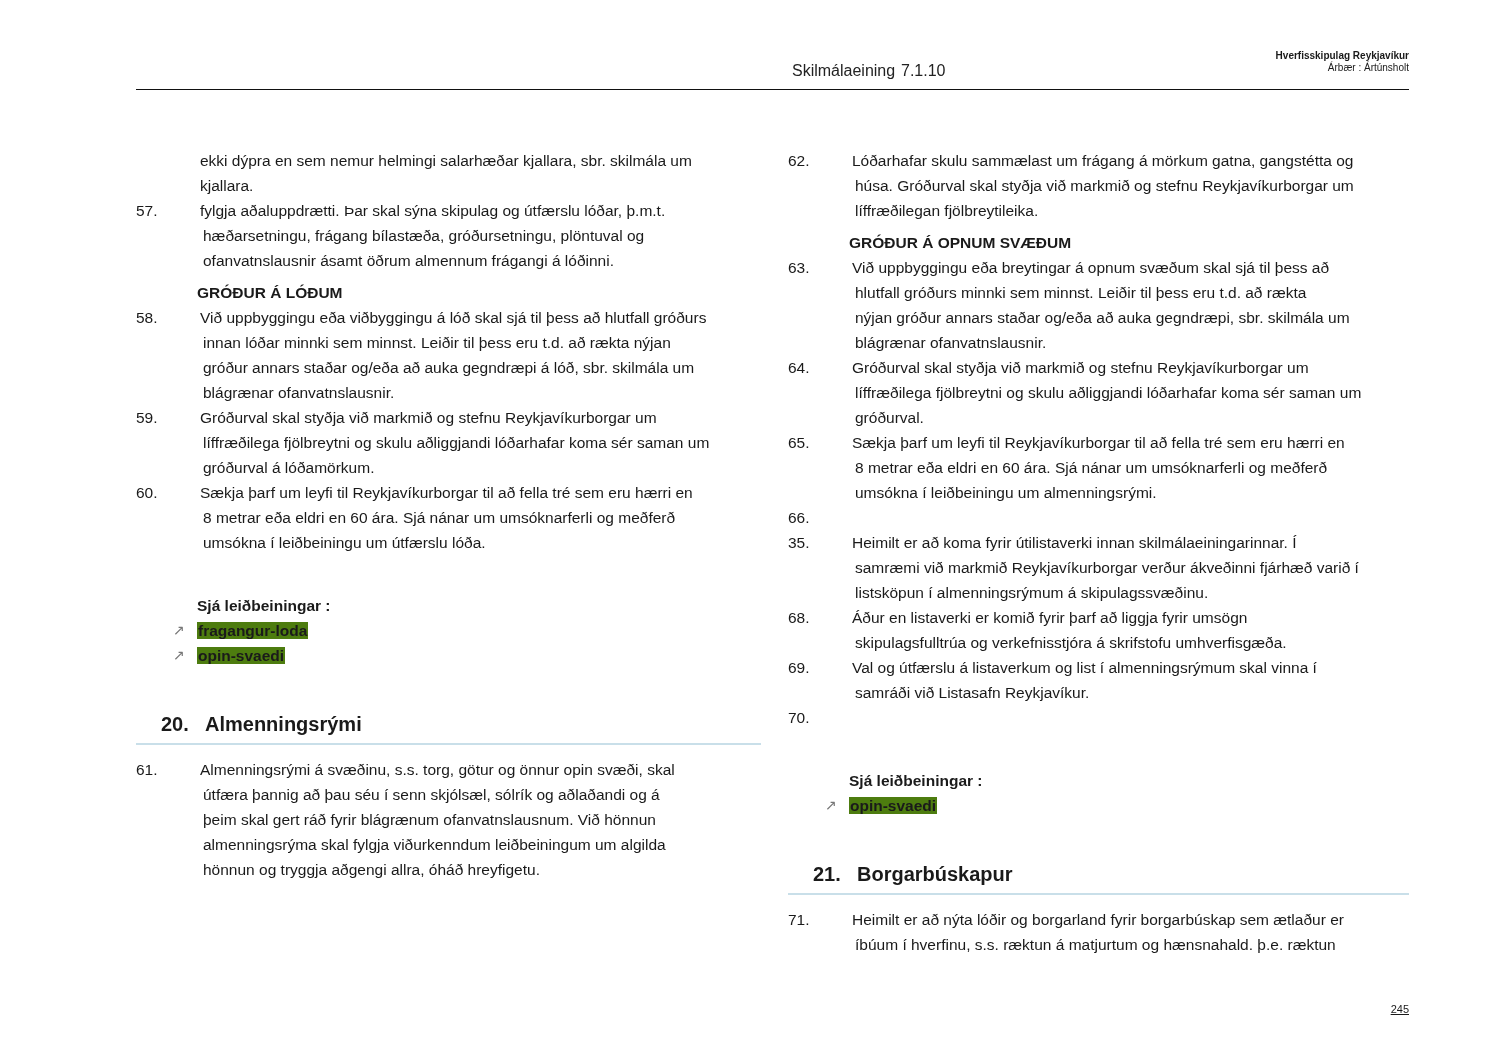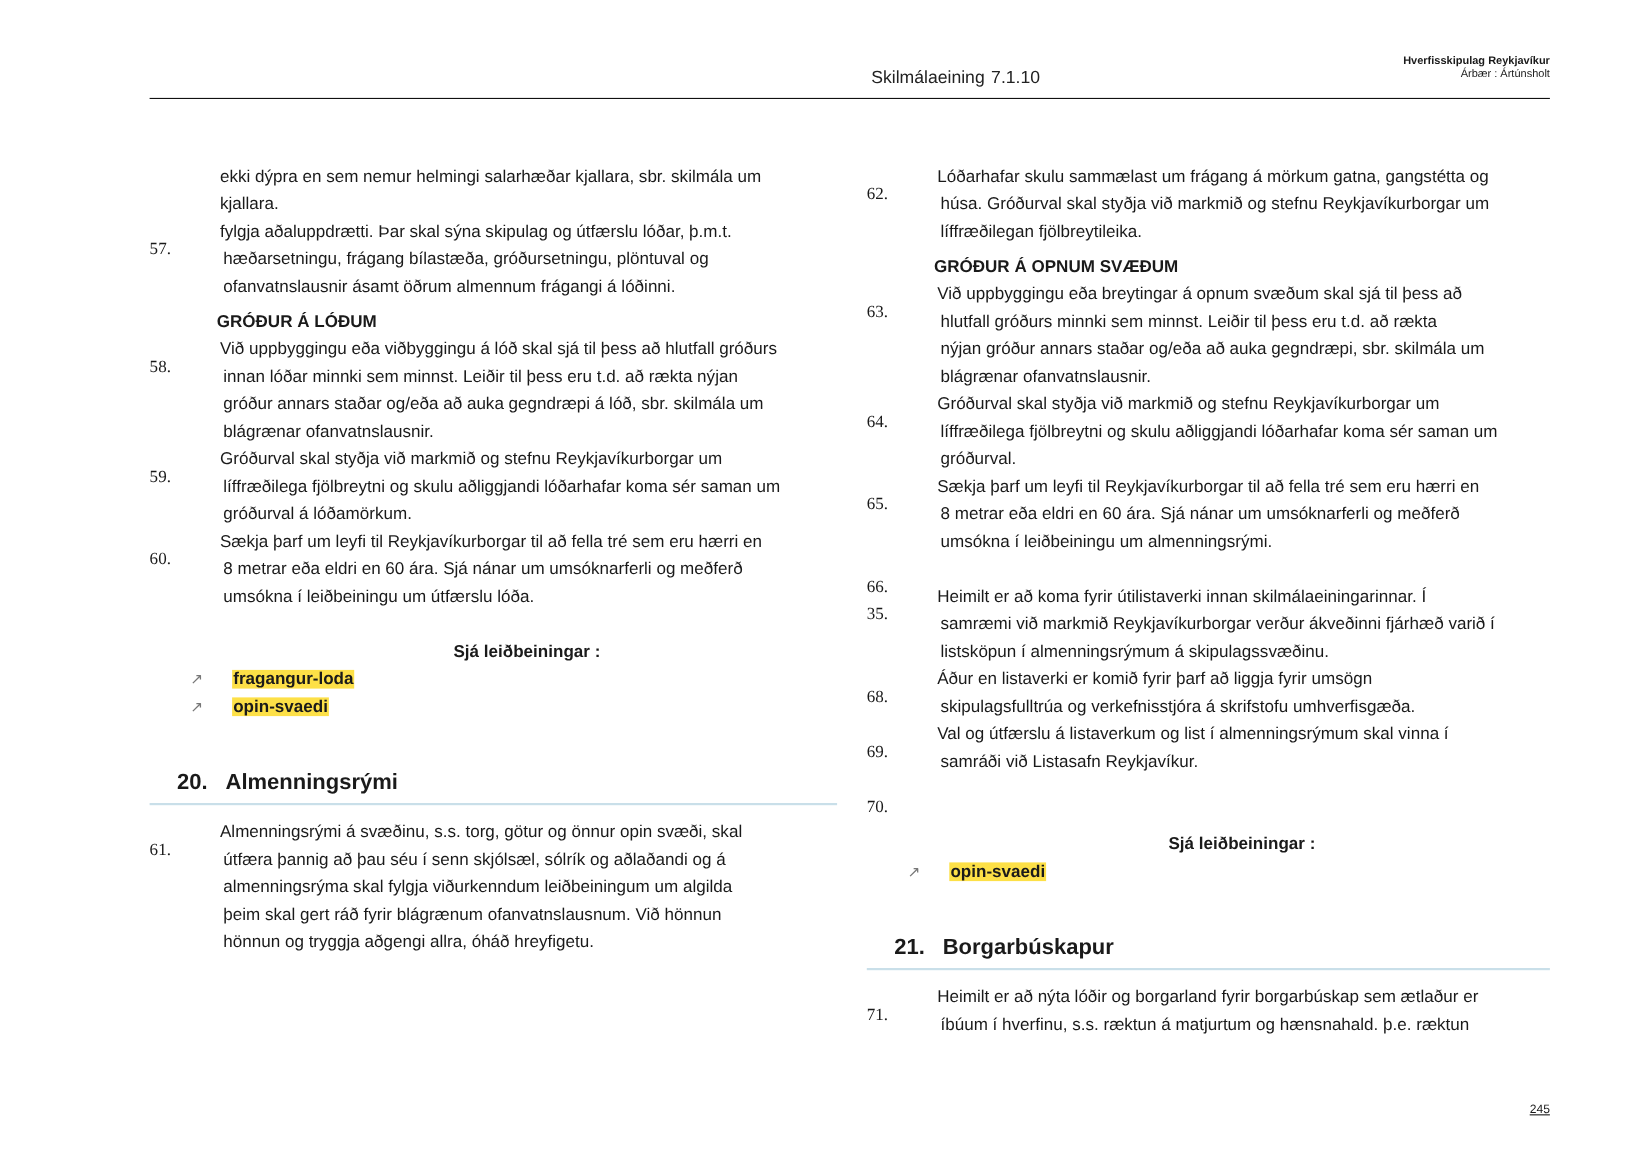--- a/index.html
+++ b/index.html
@@ -6,30 +6,30 @@
   body { width: 1500px; height: 1061px; position: relative; overflow: hidden;
          font-family: "Liberation Sans", sans-serif; color: #1a1a1a; }
   .hdr-mid { position: absolute; top: 62px; font-size: 16px; color: #222; }
   .hdr-right { position: absolute; right: 91px; top: 50px; text-align: right; font-size: 10px; line-height: 12px; }
   .hdr-right .t { font-weight: bold; padding-left: 40px; }
   .hdr-rule { position: absolute; left: 136px; width: 1273px; top: 89px; height: 1px; background: #111; }
   .col { position: absolute; top: 148px; width: 625px; font-size: 15.5px; line-height: 25px; }
   .col.left { left: 136px; }
   .col.right { left: 788px; width: 621px; }
   .item { position: relative; padding-left: 64px; }
-  .item .num { position: absolute; left: 0; top: 16px; font-family: Liberation Serif, serif; }
+  .item .num { position: absolute; left: 0; top: 0; }
   .item .body { display: block; }
   .item .body .ln { display: block; }
   .item .body .ln + .ln { padding-left: 3px; }
   .cont { padding-left: 64px; }
   .subhead { padding-left: 61px; font-weight: bold; margin-top: 7px; }
-  .see { padding-left: 61px; margin-top: 25px; font-weight: bold; text-align: center; }
+  .see { padding-left: 61px; margin-top: 38px; font-weight: bold; }
   .link { position: relative; padding-left: 61px; font-weight: bold; }
   .link .arrow { position: absolute; left: 37px; top: 0; color: #777; font-weight: normal; font-size: 14px; }
-  .link .lt { background: #fde047; padding: 0 1px; margin-left: 14px; }
+  .link .lt { background: #4d7c0f; padding: 0 1px; }
   .section { position: relative; margin-top: 37px; padding-left: 25px; font-size: 20px; font-weight: bold; height: 38px; line-height: 38px; }
   .section .sn { display: inline-block; width: 44px; }
   .section-rule { height: 2px; background: #c9dfe9; margin-bottom: 12px; }
   .blank { height: 25px; }
   .pagenum { position: absolute; right: 91px; top: 1003px; font-size: 11px; text-decoration: underline; }
 </style>
 </head>
 <body>
 
 <div class="hdr-mid" style="left:792px">Skilmálaeining</div>
@@ -98,22 +98,22 @@
   <div class="section">
     <span class="sn">20.</span><span>Almenningsrými</span>
   </div>
   <div class="section-rule"></div>
 
   <div class="item">
     <span class="num">61.</span>
     <span class="body">
       <span class="ln">Almenningsrými á svæðinu, s.s. torg, götur og önnur opin svæði, skal</span>
       <span class="ln">útfæra þannig að þau séu í senn skjólsæl, sólrík og aðlaðandi og á</span>
+      <span class="ln">þeim skal gert ráð fyrir blágrænum ofanvatnslausnum. Við hönnun</span>
       <span class="ln">almenningsrýma skal fylgja viðurkenndum leiðbeiningum um algilda</span>
-      <span class="ln">þeim skal gert ráð fyrir blágrænum ofanvatnslausnum. Við hönnun</span>
       <span class="ln">hönnun og tryggja aðgengi allra, óháð hreyfigetu.</span>
     </span>
   </div>
 </div>
 
 <div class="col right">
   <div class="item">
     <span class="num">62.</span>
     <span class="body">
       <span class="ln">Lóðarhafar skulu sammælast um frágang á mörkum gatna, gangstétta og</span>

